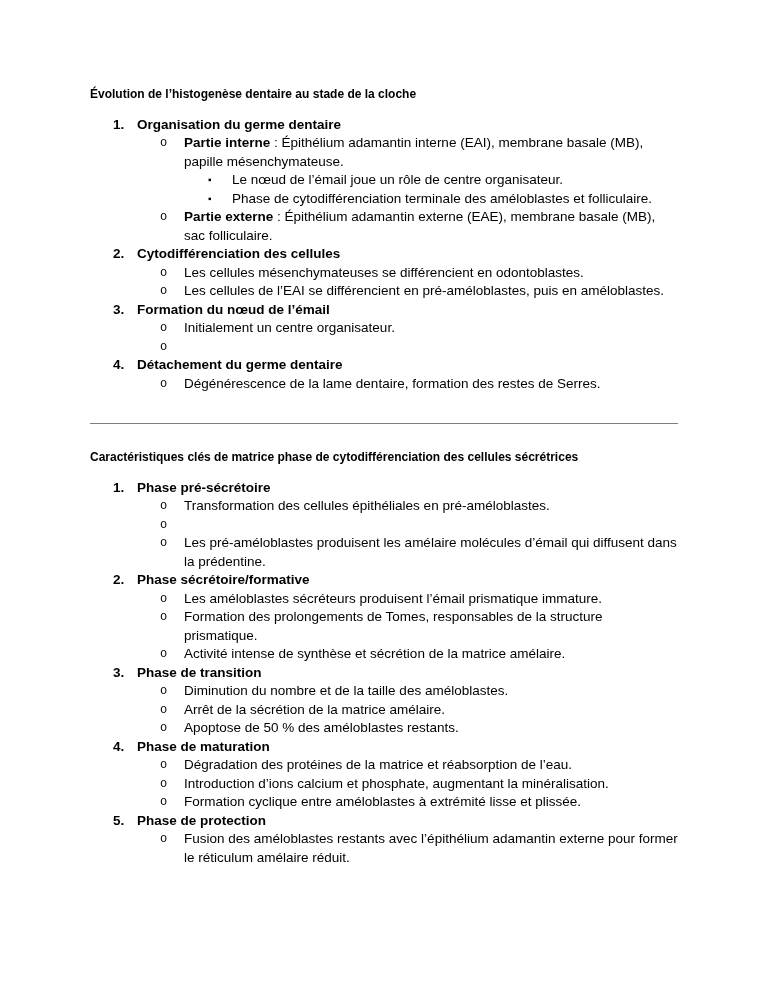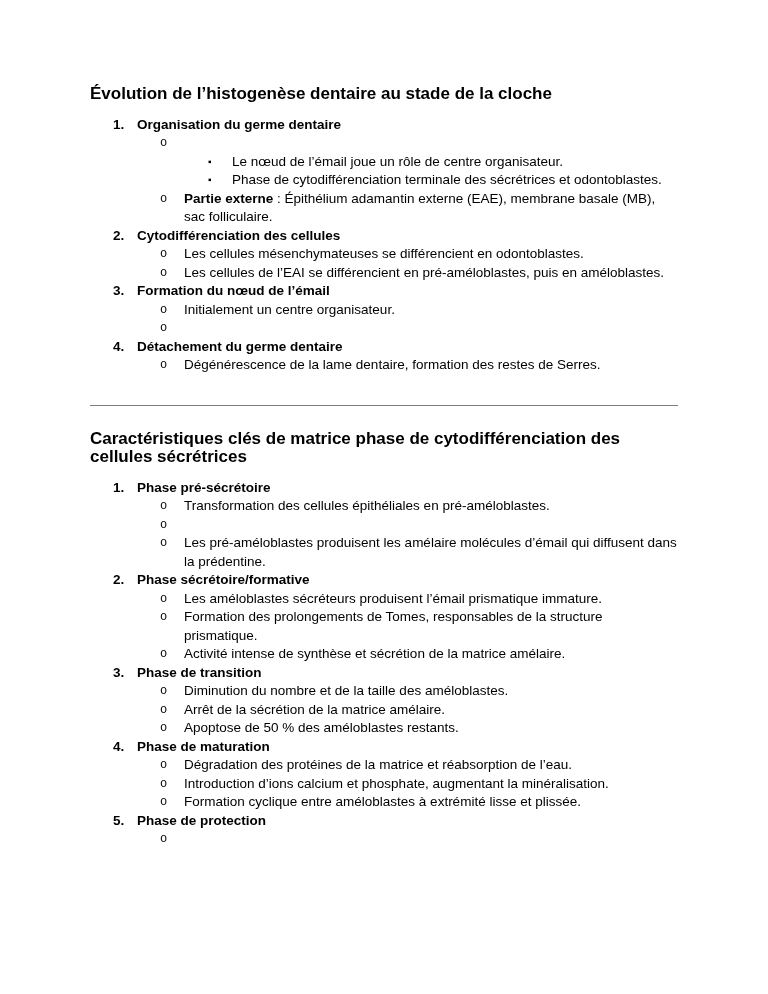--- a/index.html
+++ b/index.html
@@ -12,21 +12,21 @@
     line-height: 18.5px;
   }
   .page {
     width: 768px; height: 994px;
     padding: 85px 90px 40px 90px;
     overflow: hidden;
     background: #ffffff;
   }
   .heading {
     font-weight: 700;
-    font-size: 17px;
+    font-size: 12px;
     margin: 0 0 12px 0;
   }
   .li { display: flex; align-items: flex-start; }
   .li .marker { flex: 0 0 24px; }
   .li .txt { flex: 1 1 auto; }
   .l1 { padding-left: 23px; }
   .l2 { padding-left: 70px; }
   .l3 { padding-left: 118px; }
   .bold, .num { font-weight: 700; }
   .marker.o { font-family: "Liberation Mono", monospace; font-size: 12px; }
@@ -43,28 +43,29 @@
 <div class="page">
 
   <div class="heading">Évolution de l’histogenèse dentaire au stade de la cloche</div>
 
   <div class="li l1">
     <span class="marker num">1.</span>
     <span class="txt bold">Organisation du germe dentaire</span>
   </div>
   <div class="li l2">
     <span class="marker o">o</span>
+    <span class="txt"><b>Partie interne</b><span> : Épithélium adamantin interne (EAI), membrane basale (MB), papille mésenchymateuse.</span></span>
   </div>
   <div class="li l3">
     <span class="marker sq">▪</span>
     <span class="txt">Le nœud de l’émail joue un rôle de centre organisateur.</span>
   </div>
   <div class="li l3">
     <span class="marker sq">▪</span>
-    <span class="txt">Phase de cytodifférenciation terminale des sécrétrices et odontoblastes.</span>
+    <span class="txt">Phase de cytodifférenciation terminale des améloblastes et folliculaire.</span>
   </div>
   <div class="li l2">
     <span class="marker o">o</span>
     <span class="txt"><b>Partie externe</b><span> : Épithélium adamantin externe (EAE), membrane basale (MB), sac folliculaire.</span></span>
   </div>
 
   <div class="li l1">
     <span class="marker num">2.</span>
     <span class="txt bold">Cytodifférenciation des cellules</span>
   </div>
@@ -168,15 +169,16 @@
     <span class="marker o">o</span>
     <span class="txt">Formation cyclique entre améloblastes à extrémité lisse et plissée.</span>
   </div>
 
   <div class="li l1">
     <span class="marker num">5.</span>
     <span class="txt bold">Phase de protection</span>
   </div>
   <div class="li l2">
     <span class="marker o">o</span>
+    <span class="txt">Fusion des améloblastes restants avec l’épithélium adamantin externe pour former le réticulum amélaire réduit.</span>
   </div>
 
 </div>
 
 </body></html>

